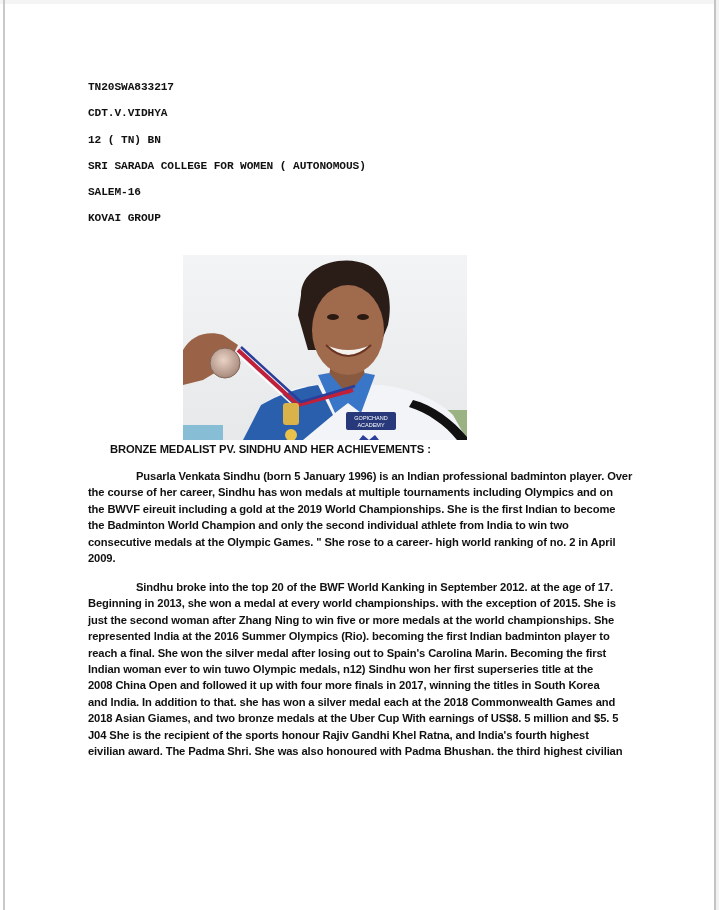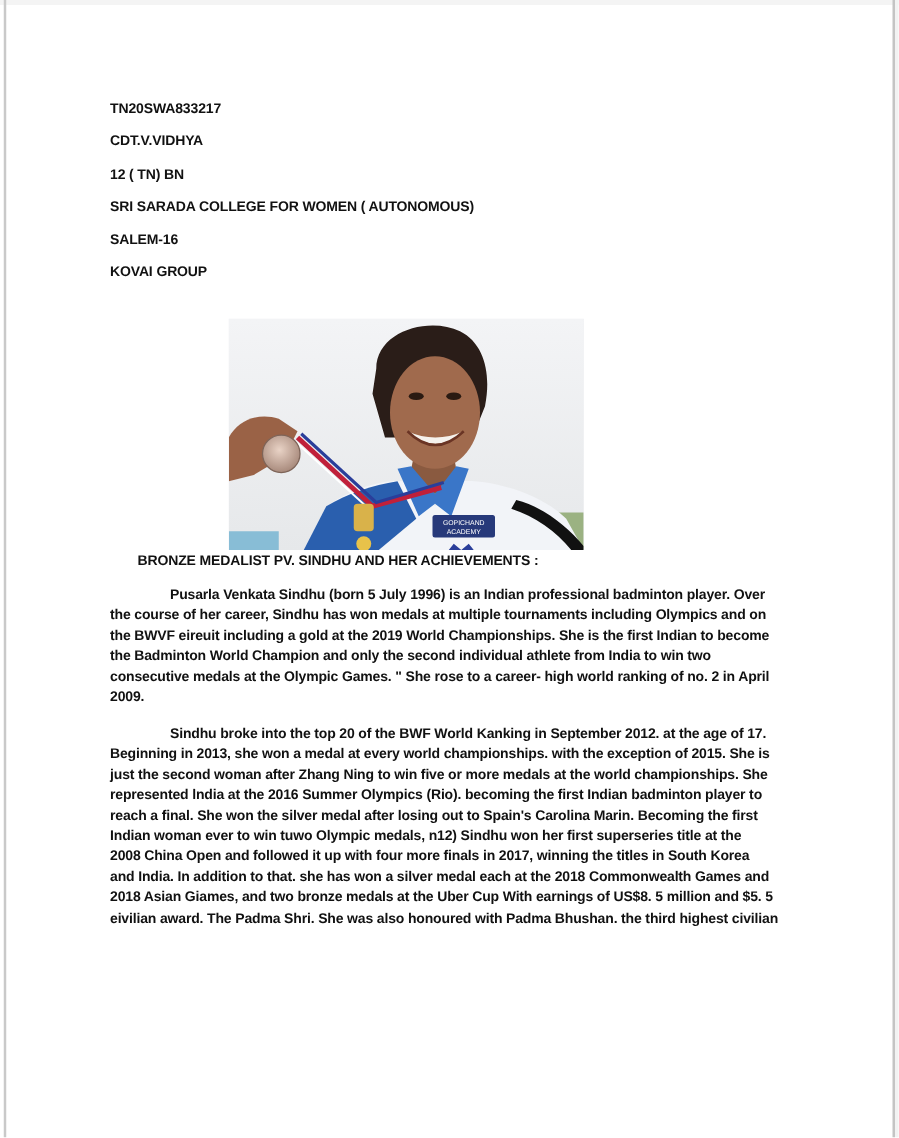--- a/index.html
+++ b/index.html
@@ -3,21 +3,21 @@
 <meta charset="utf-8">
 <style>
   html, body { margin: 0; padding: 0; background: #ffffff; }
   body { width: 719px; height: 910px; position: relative; overflow: hidden;
          font-family: "Liberation Sans", sans-serif; color: #111; }
   .top-shade { position: absolute; left: 0; top: 0; width: 719px; height: 4px; background: #f4f4f4; }
   .edge-left { position: absolute; left: 3px; top: 0; width: 2px; height: 910px; background: #c9c9c9; }
   .edge-right { position: absolute; left: 714px; top: 0; width: 2px; height: 910px; background: #c4c4c4; }
   .edge-right-shade { position: absolute; left: 716px; top: 0; width: 3px; height: 910px; background: #f2f2f2; }
 
-  .meta-line { position: absolute; left: 88px; font-size: 11.2px; font-weight: bold; letter-spacing: -0.1px; white-space: nowrap; }
+  .meta-line { position: absolute; left: 88px; font-size: 11.2px; font-weight: bold; letter-spacing: -0.1px; white-space: nowrap; font-family: Liberation Mono, monospace; }
 
   .photo { position: absolute; left: 183px; top: 255px; width: 284px; height: 185px; overflow: hidden; background: #eef0f2; }
   .photo svg { display: block; }
 
   .heading { position: absolute; left: 88px; top: 443px; font-size: 11.2px; font-weight: bold; white-space: nowrap; letter-spacing: -0.1px; padding-left: 22px; }
 
   .para { position: absolute; left: 88px; width: 545px; font-size: 11.2px; font-weight: bold; line-height: 16.4px; letter-spacing: -0.12px; }
   .para .line { display: block; white-space: nowrap; }
   .indent { display: inline-block; width: 48px; }
 </style>
@@ -87,32 +87,33 @@
     <text x="188" y="165" font-size="5.5" fill="#ffffff" text-anchor="middle" font-family="Liberation Sans, sans-serif">GOPICHAND</text>
     <text x="188" y="172" font-size="5.5" fill="#ffffff" text-anchor="middle" font-family="Liberation Sans, sans-serif">ACADEMY</text>
 
     <path d="M180 180 L186 185 L192 180 L196 185 L176 185 Z" fill="#2a3e9a"></path>
   </svg>
 </div>
 
 <div class="heading">BRONZE MEDALIST PV. SINDHU AND HER ACHIEVEMENTS :</div>
 
 <div class="para" style="top:468px">
-  <span class="line"><span class="indent"></span><span>Pusarla Venkata Sindhu (born 5 July 1996) is an Indian professional badminton player. Over</span></span>
+  <span class="line"><span class="indent"></span><span>Pusarla Venkata Sindhu (born 5 January 1996) is an Indian professional badminton player. Over</span></span>
   <span class="line">the course of her career, Sindhu has won medals at multiple tournaments including Olympics and on</span>
   <span class="line">the BWVF eireuit including a gold at the 2019 World  Championships. She is the first Indian to become</span>
   <span class="line">the Badminton World Champion and only the second  individual athlete from India to win two</span>
   <span class="line">consecutive medals at the Olympic Games. " She rose to a career- high world ranking of no. 2 in April</span>
   <span class="line">2009.</span>
 </div>
 
 <div class="para" style="top:579px">
   <span class="line"><span class="indent"></span><span>Sindhu broke into the top 20 of the BWF World Kanking in September 2012. at the age of 17.</span></span>
   <span class="line">Beginning in 2013, she won a medal at every world championships. with the exception of 2015. She is</span>
   <span class="line">just the second woman after Zhang Ning to win five or more medals at the world championships. She</span>
   <span class="line">represented lndia at the 2016 Summer Olympics (Rio). becoming the first Indian badminton player to</span>
   <span class="line">reach a final. She won the silver medal after losing out to Spain's Carolina Marin.  Becoming the first</span>
   <span class="line">Indian woman ever to win tuwo Olympic medals, n12) Sindhu won her first superseries title at the</span>
   <span class="line">2008 China Open and followed it up with four more finals in 2017, winning the titles in South Korea</span>
   <span class="line">and India. In addition to that. she has won a silver medal each at the 2018 Commonwealth Games and</span>
   <span class="line">2018 Asian Giames, and two bronze medals at the Uber Cup With earnings of US$8. 5 million and $5. 5</span>
+  <span class="line">J04 She is the recipient of the sports honour Rajiv Gandhi Khel Ratna, and India's fourth highest</span>
   <span class="line">eivilian award. The Padma Shri. She was also honoured with Padma Bhushan. the third highest civilian</span>
 </div>
 
 </body></html>

